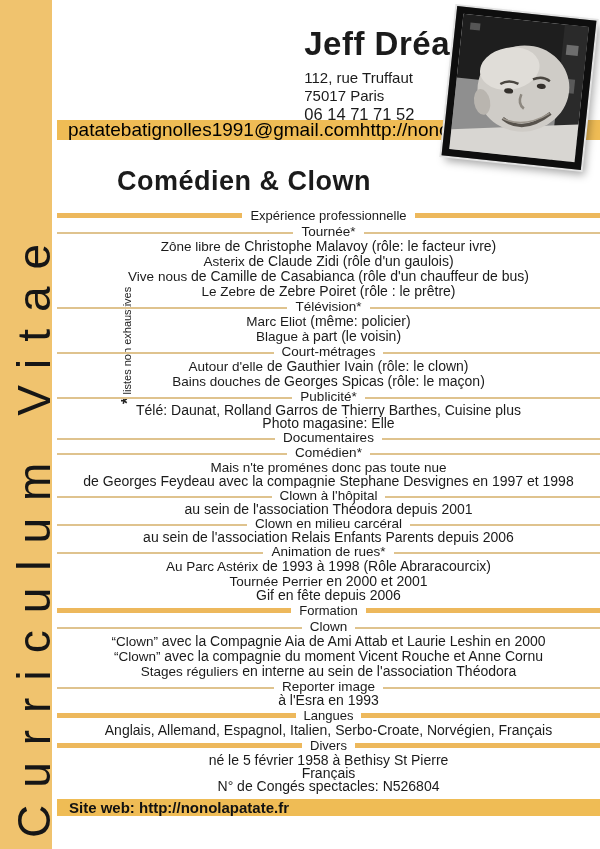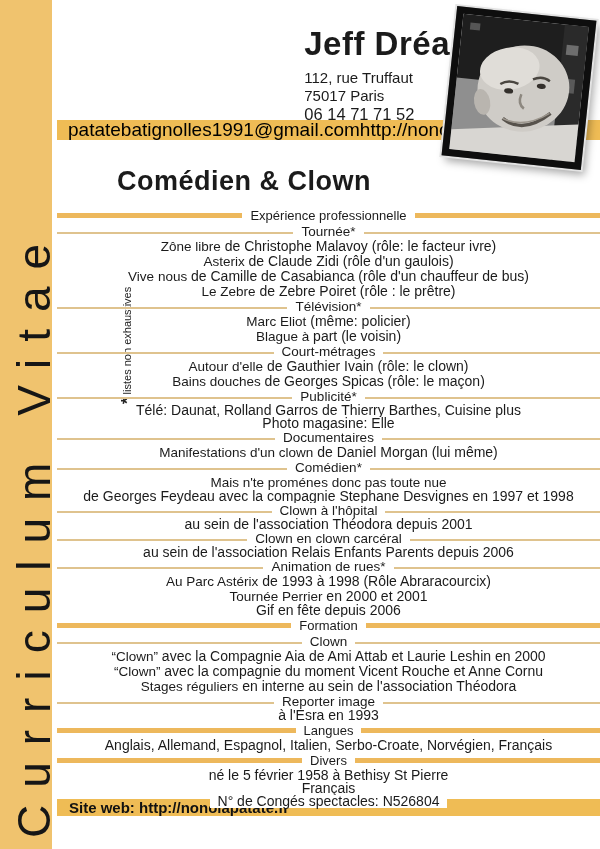--- a/index.html
+++ b/index.html
@@ -121,27 +121,26 @@
       <div class="row r-sub"><span class="txt">Télévision*</span></div>
       <div class="row r-entry"><span class="txt"><span>Marc Eliot</span><span class="d"> (même: policier)</span></span></div>
       <div class="row r-entry"><span class="txt"><span>Blague à</span><span class="d"> part (le voisin)</span></span></div>
       <div class="row r-sub"><span class="txt">Court-métrages</span></div>
       <div class="row r-entry"><span class="txt"><span>Autour d'elle</span><span class="d"> de Gauthier Ivain (rôle: le clown)</span></span></div>
       <div class="row r-entry"><span class="txt"><span>Bains douches</span><span class="d"> de Georges Spicas (rôle: le maçon)</span></span></div>
       <div class="row r-sub"><span class="txt">Publicité*</span></div>
       <div class="row r-detail"><span class="txt">Télé: Daunat, Rolland Garros de Thierry Barthes, Cuisine plus</span></div>
       <div class="row r-detail"><span class="txt">Photo magasine: Elle</span></div>
       <div class="row r-sub"><span class="txt">Documentaires</span></div>
-      <div class="row r-entry"><span class="txt"><span>Manifestations d'un clown</span><span class="d"> de Daniel Morgan (lui même)</span></span></div>
       <div class="row r-sub"><span class="txt">Comédien*</span></div>
       <div class="row r-big"><span class="txt">Mais n'te proménes donc pas toute nue</span></div>
       <div class="row r-detail"><span class="txt">de Georges Feydeau avec la compagnie Stephane Desvignes en 1997 et 1998</span></div>
       <div class="row r-sub"><span class="txt">Clown à l'hôpital</span></div>
       <div class="row r-detail"><span class="txt">au sein de l'association Théodora depuis 2001</span></div>
-      <div class="row r-sub"><span class="txt">Clown en clown carcéral</span></div>
+      <div class="row r-sub"><span class="txt">Clown en milieu carcéral</span></div>
       <div class="row r-detail"><span class="txt">au sein de l'association Relais Enfants Parents  depuis 2006</span></div>
       <div class="row r-sub"><span class="txt">Animation de rues*</span></div>
       <div class="row r-entry"><span class="txt"><span>Au Parc Astérix</span><span class="d"> de 1993 à 1998 (Rôle Abraracourcix)</span></span></div>
       <div class="row r-entry"><span class="txt"><span>Tournée  Perrier</span><span class="d"> en 2000 et 2001</span></span></div>
       <div class="row r-detail"><span class="txt">Gif en fête depuis 2006</span></div>
       <div class="row r-section"><span class="txt">Formation</span></div>
       <div class="row r-sub"><span class="txt">Clown</span></div>
       <div class="row r-entry"><span class="txt"><span>“Clown”</span><span class="d"> avec la Compagnie Aia de Ami Attab et Laurie Leshin en 2000</span></span></div>
       <div class="row r-entry"><span class="txt"><span>“Clown”</span><span class="d"> avec la compagnie du moment Vicent Rouche et Anne Cornu</span></span></div>
       <div class="row r-entry"><span class="txt"><span>Stages réguliers</span><span class="d"> en interne au sein de l'association Théodora</span></span></div>

